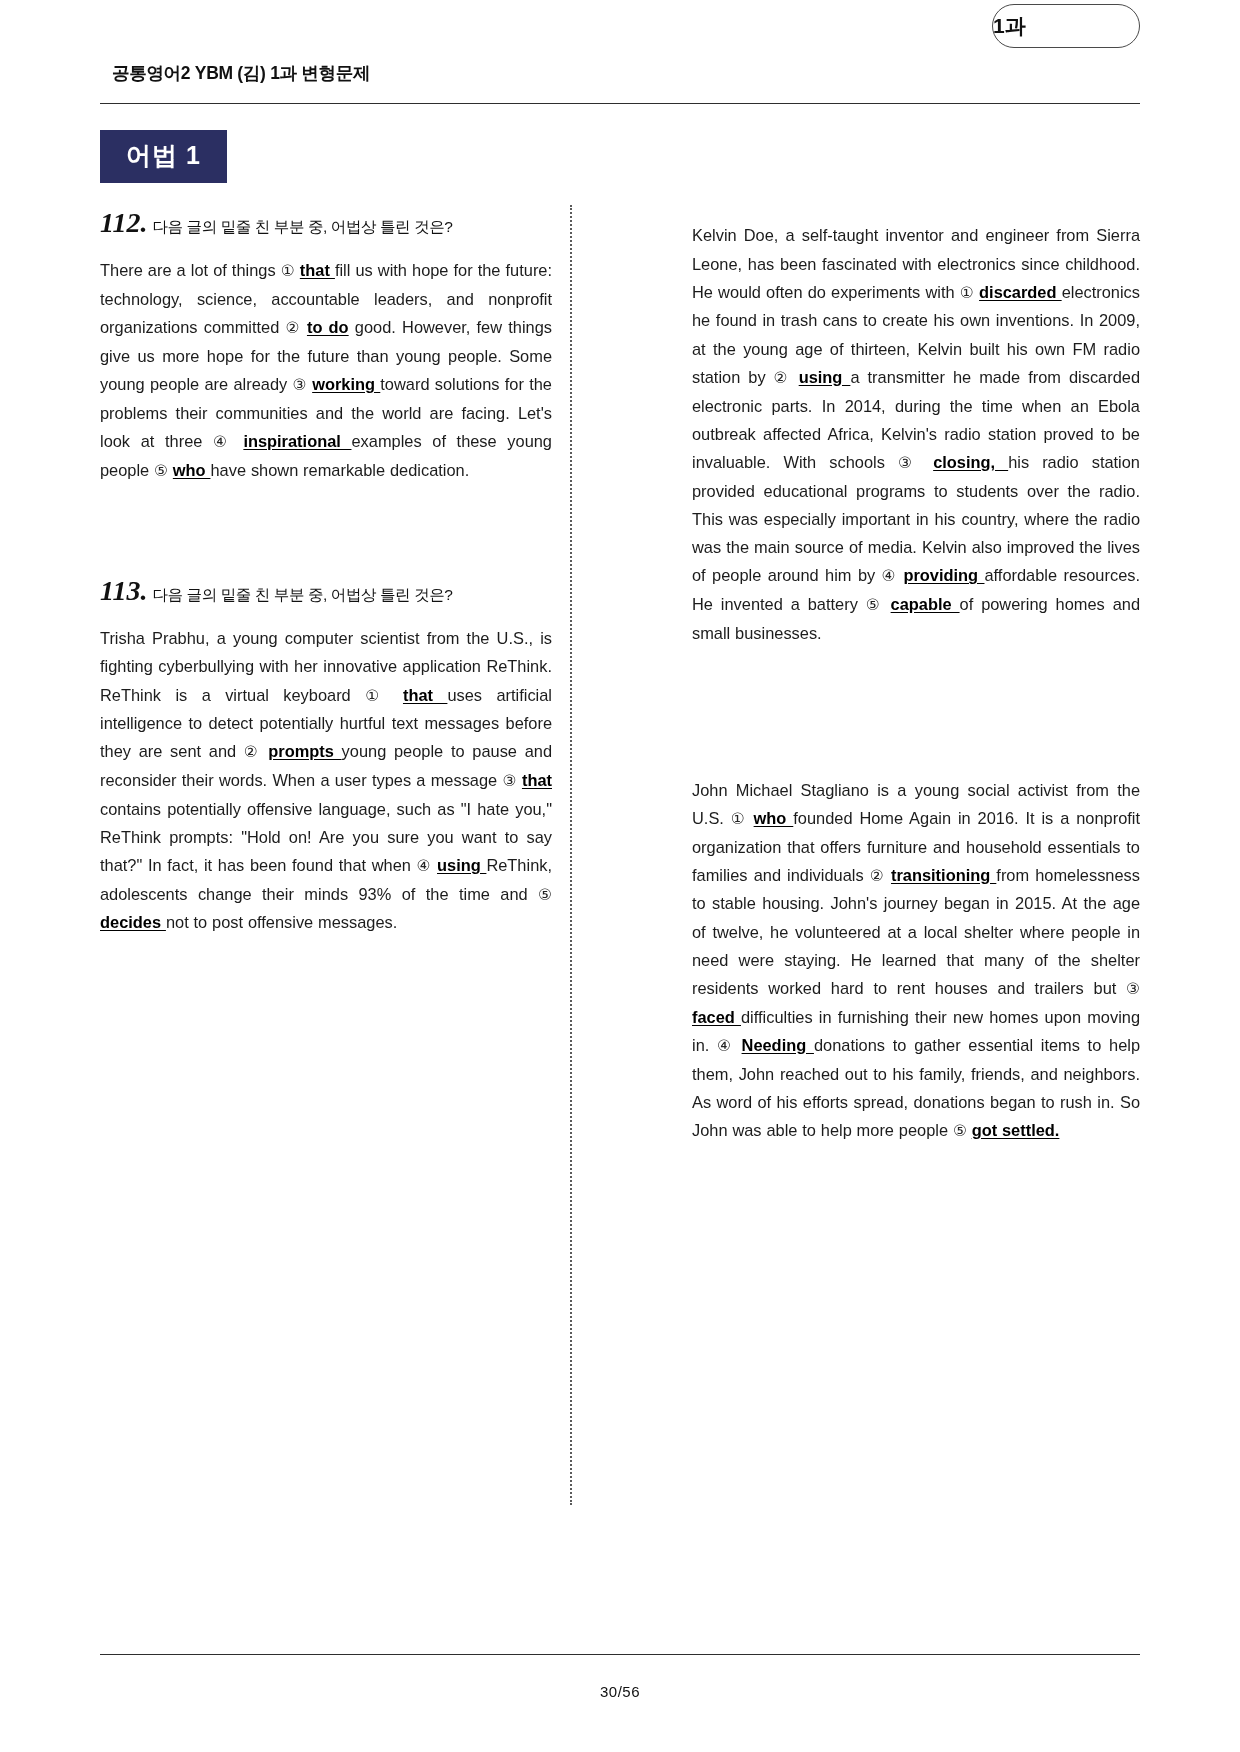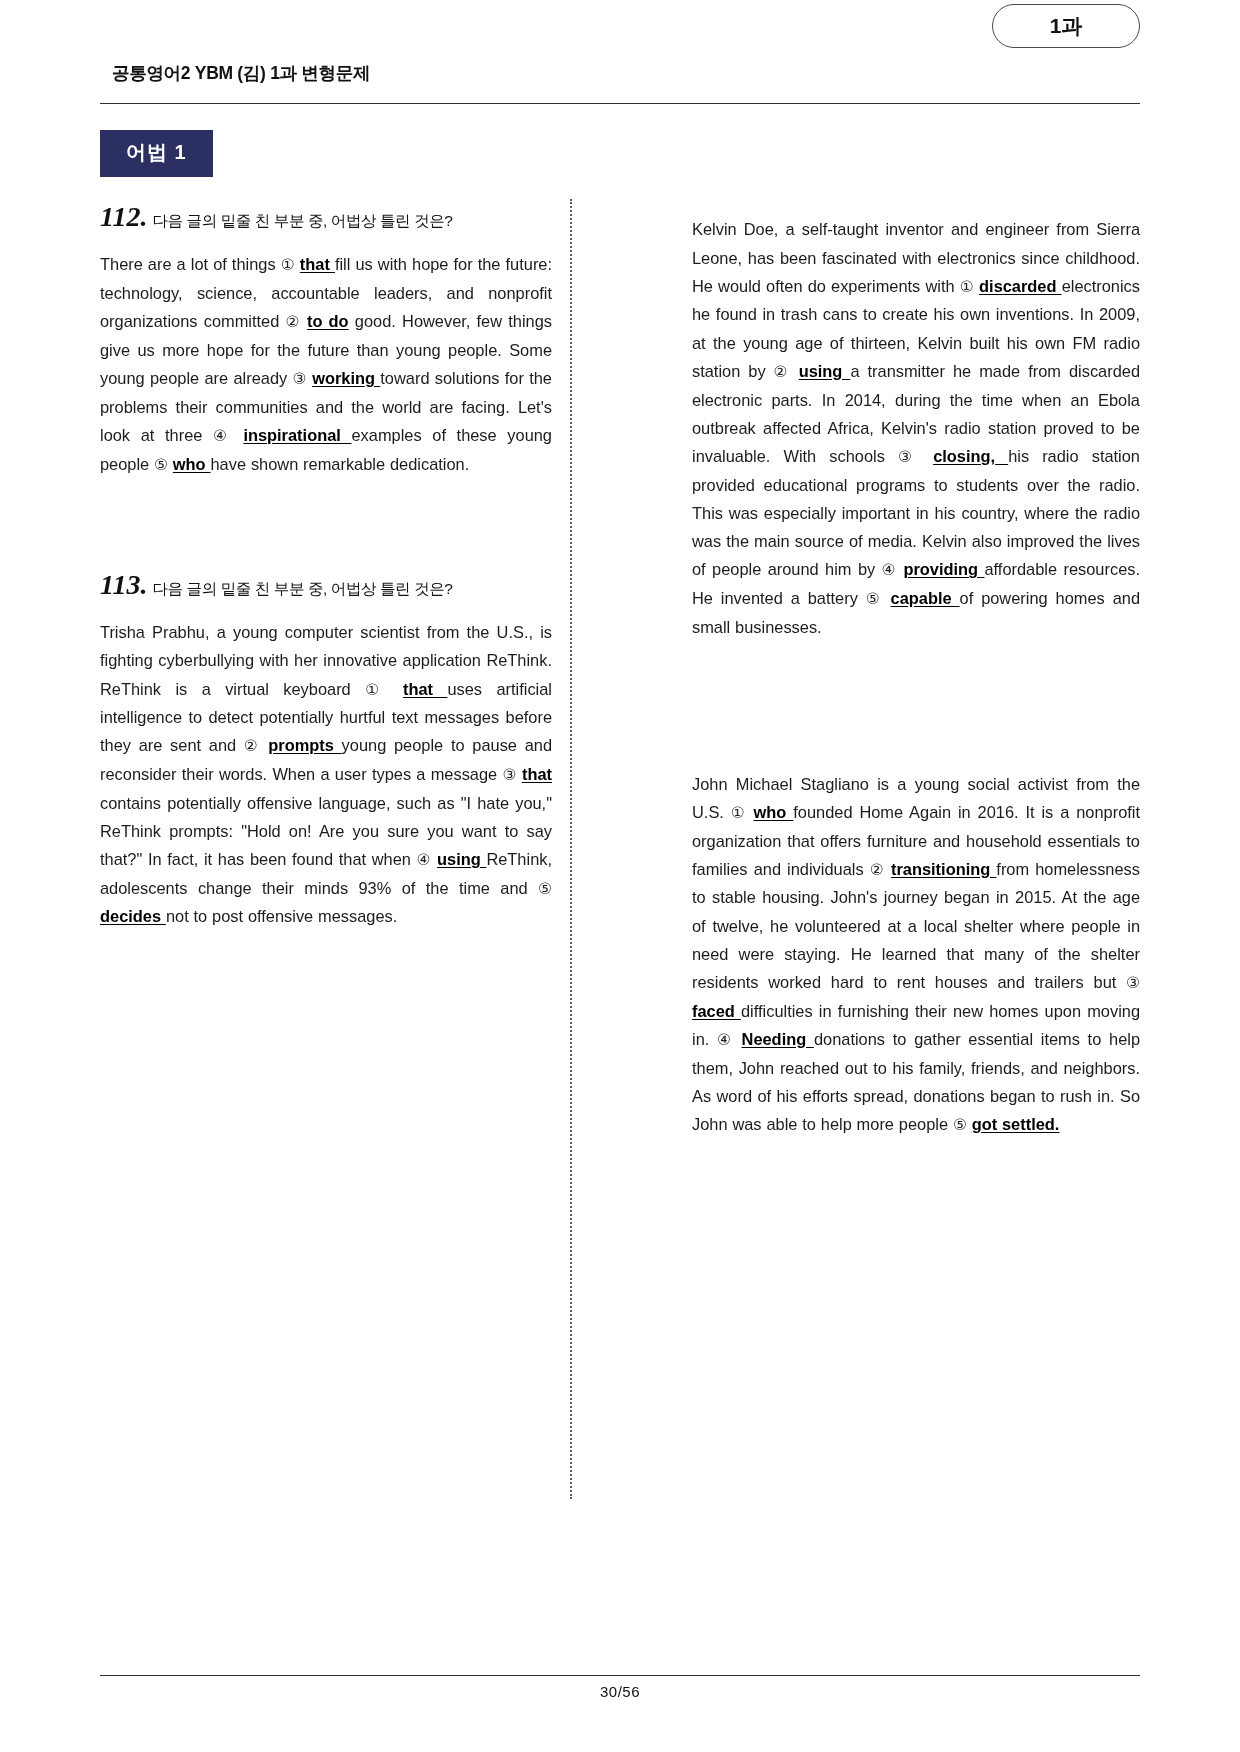--- a/index.html
+++ b/index.html
@@ -40,36 +40,35 @@
     color: #111;
     white-space: nowrap;
   }
   .lesson-badge {
     position: absolute;
     right: 0;
     top: 4px;
     min-width: 148px;
     height: 44px;
     line-height: 42px;
-    text-align: center;
     border: 1.5px solid #4a4a4a;
     border-radius: 24px;
     font-size: 21px;
     font-weight: bold;
     color: #111;
     background: #fff;
   }
 
   
   .section-wrap { margin: 26px 100px 0 100px; }
   .section-box {
     display: inline-block;
     background: #2b2f62;
     color: #ffffff;
-    font-size: 20px;
+    font-size: 25px;
     font-weight: bold;
     letter-spacing: 1px;
     padding: 9px 26px 11px 26px;
     text-align: right;
   }
 
   
   .columns {
     margin: 22px 100px 0 100px;
     display: flex;
@@ -133,21 +132,21 @@
   .spacer-md { height: 72px; }
   .spacer-lg { height: 96px; }
 
   
   .footer {
     position: absolute;
     left: 100px;
     right: 100px;
     bottom: 52px;
     border-top: 1.6px solid #2e2e2e;
-    padding-top: 7px;
+    padding-top: 28px;
     text-align: center;
   }
   .footer-page {
     font-size: 15px;
     color: #111;
     letter-spacing: 0.5px;
   }
 </style>
 </head>
 <body>

